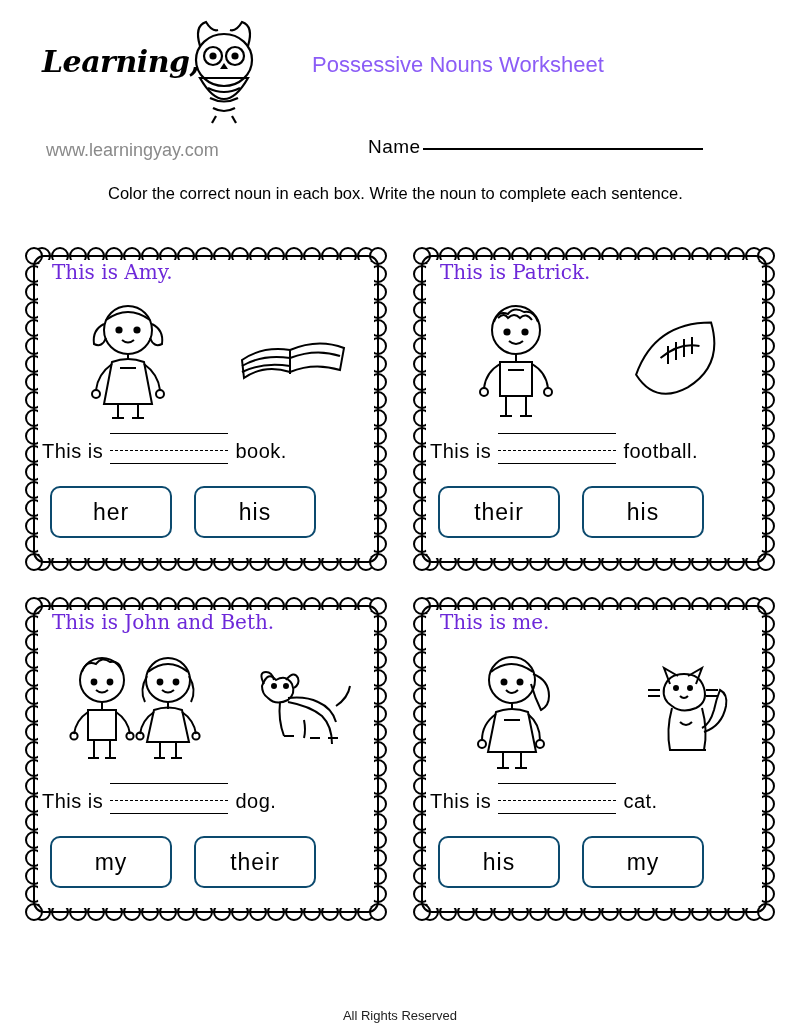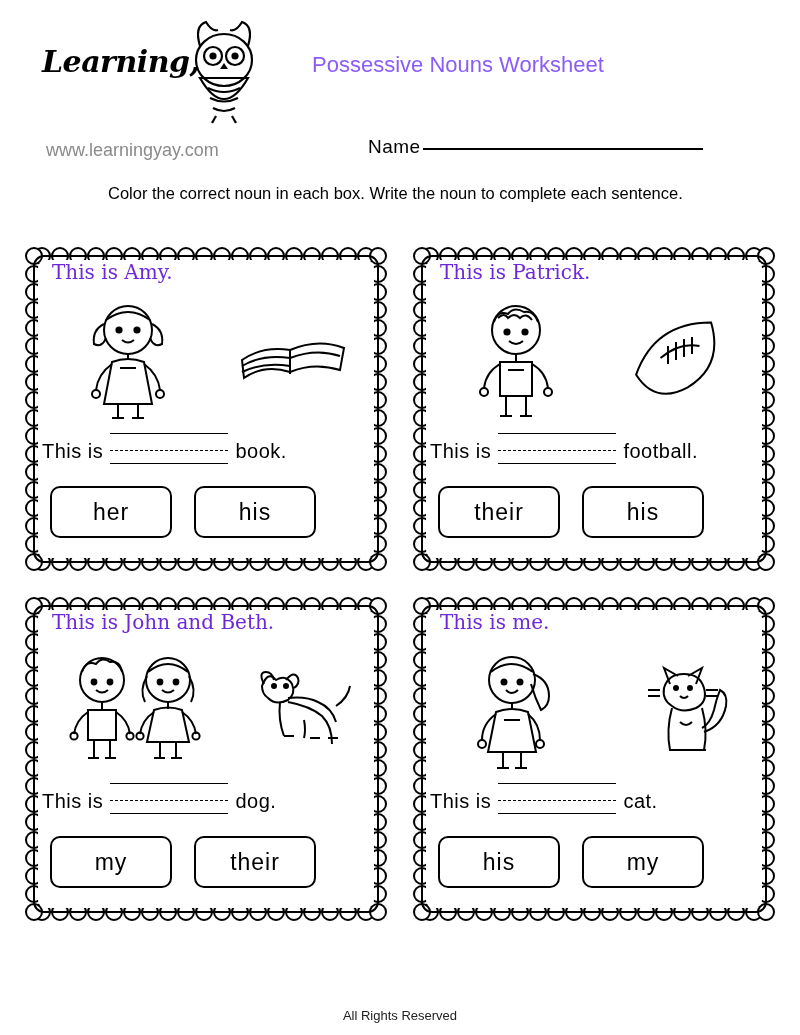--- a/index.html
+++ b/index.html
@@ -198,21 +198,21 @@
     position: absolute;
     left: 14px;
     right: 10px;
     top: 228px;
     display: flex;
     gap: 22px;
   }
   .choice {
     width: 118px;
     height: 48px;
-    border: 2px solid #000000;
+    border: 2px solid #0c4a6e;
     border-radius: 10px;
     display: flex;
     align-items: center;
     justify-content: center;
     font-family: "Liberation Sans", sans-serif;
     font-size: 23px;
     letter-spacing: 1px;
     background: #fff;
   }
 

